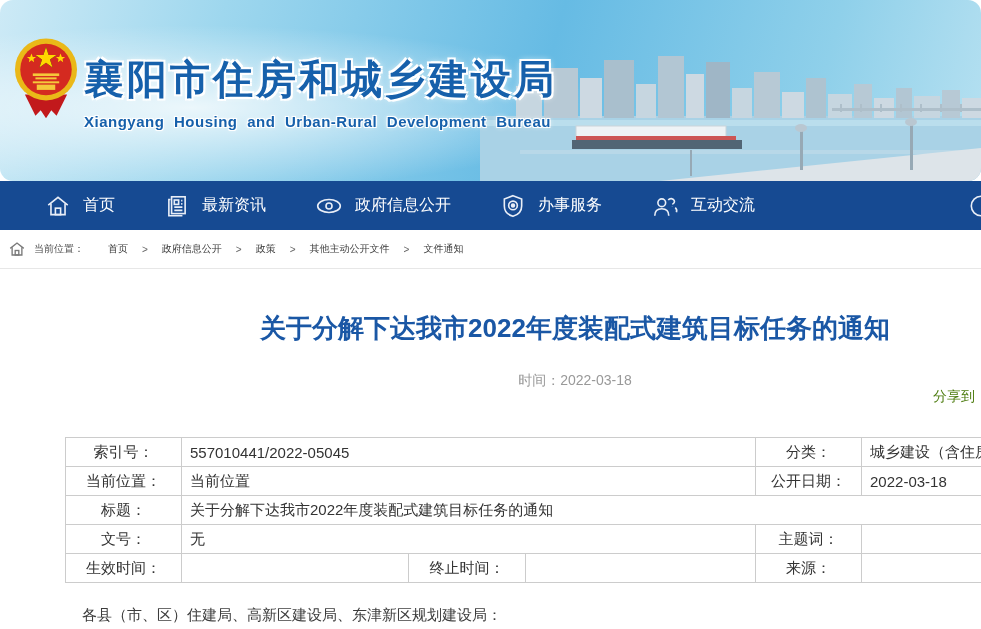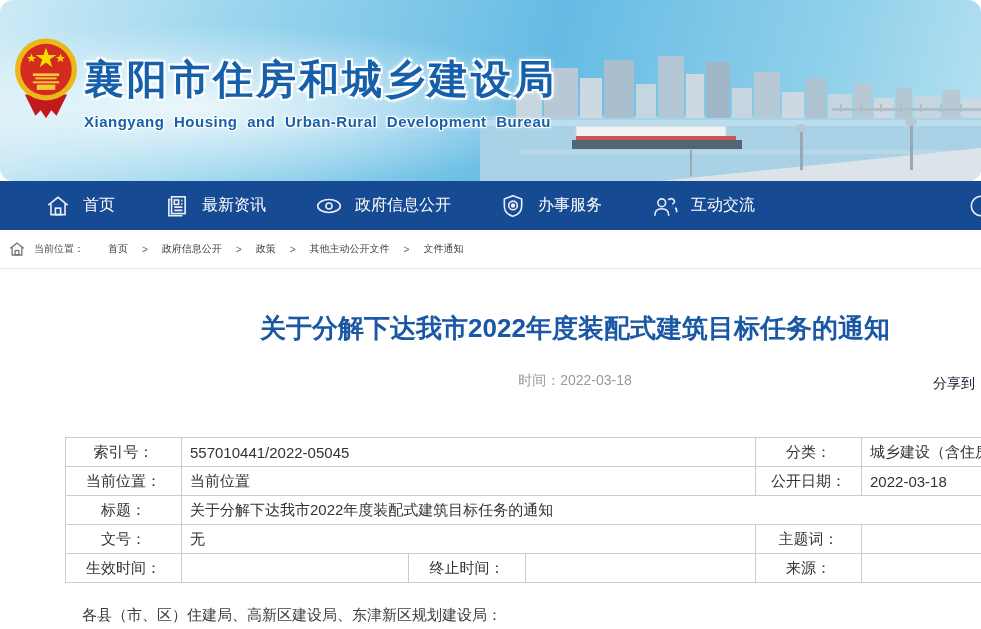--- a/index.html
+++ b/index.html
@@ -33,21 +33,21 @@
   .breadcrumb svg { margin-right:8px; }
   .crumb-prefix { margin-right:10px; }
   .crumb-link { margin:0 14px; color:#3d3d3d; cursor:pointer; }
   .crumb-link:first-of-type { margin-left:4px; }
   .crumb-sep { color:#666; }
 
   
   .content { position:relative; width:1020px; margin-left:65px; }
   .article-title { margin-top:42px; text-align:center; font-size:26px; font-weight:bold; color:#1a57a5; }
   .meta-line { position:relative; margin-top:26px; text-align:center; font-size:14px; color:#999; height:18px; }
-  .share { position:absolute; left:868px; top:3px; color:#0f172a; cursor:pointer; white-space:nowrap; }
+  .share { position:absolute; left:868px; top:16px; color:#4d7c0f; cursor:pointer; white-space:nowrap; }
 
   
   table.meta { margin-top:47px; border-collapse:collapse; table-layout:fixed; width:1020px; }
   table.meta td { border:1px solid #ccc; height:29px; font-size:15px; color:#333;
     padding:2px 8px; overflow:hidden; white-space:nowrap; }
   td.lbl { font-weight:normal; text-align:center; color:#222; }
   td.val { padding-left:14px; }
 
   .body-line { margin-top:23px; padding-left:17px; font-size:15px; color:#3c3c3c; }
 </style>

